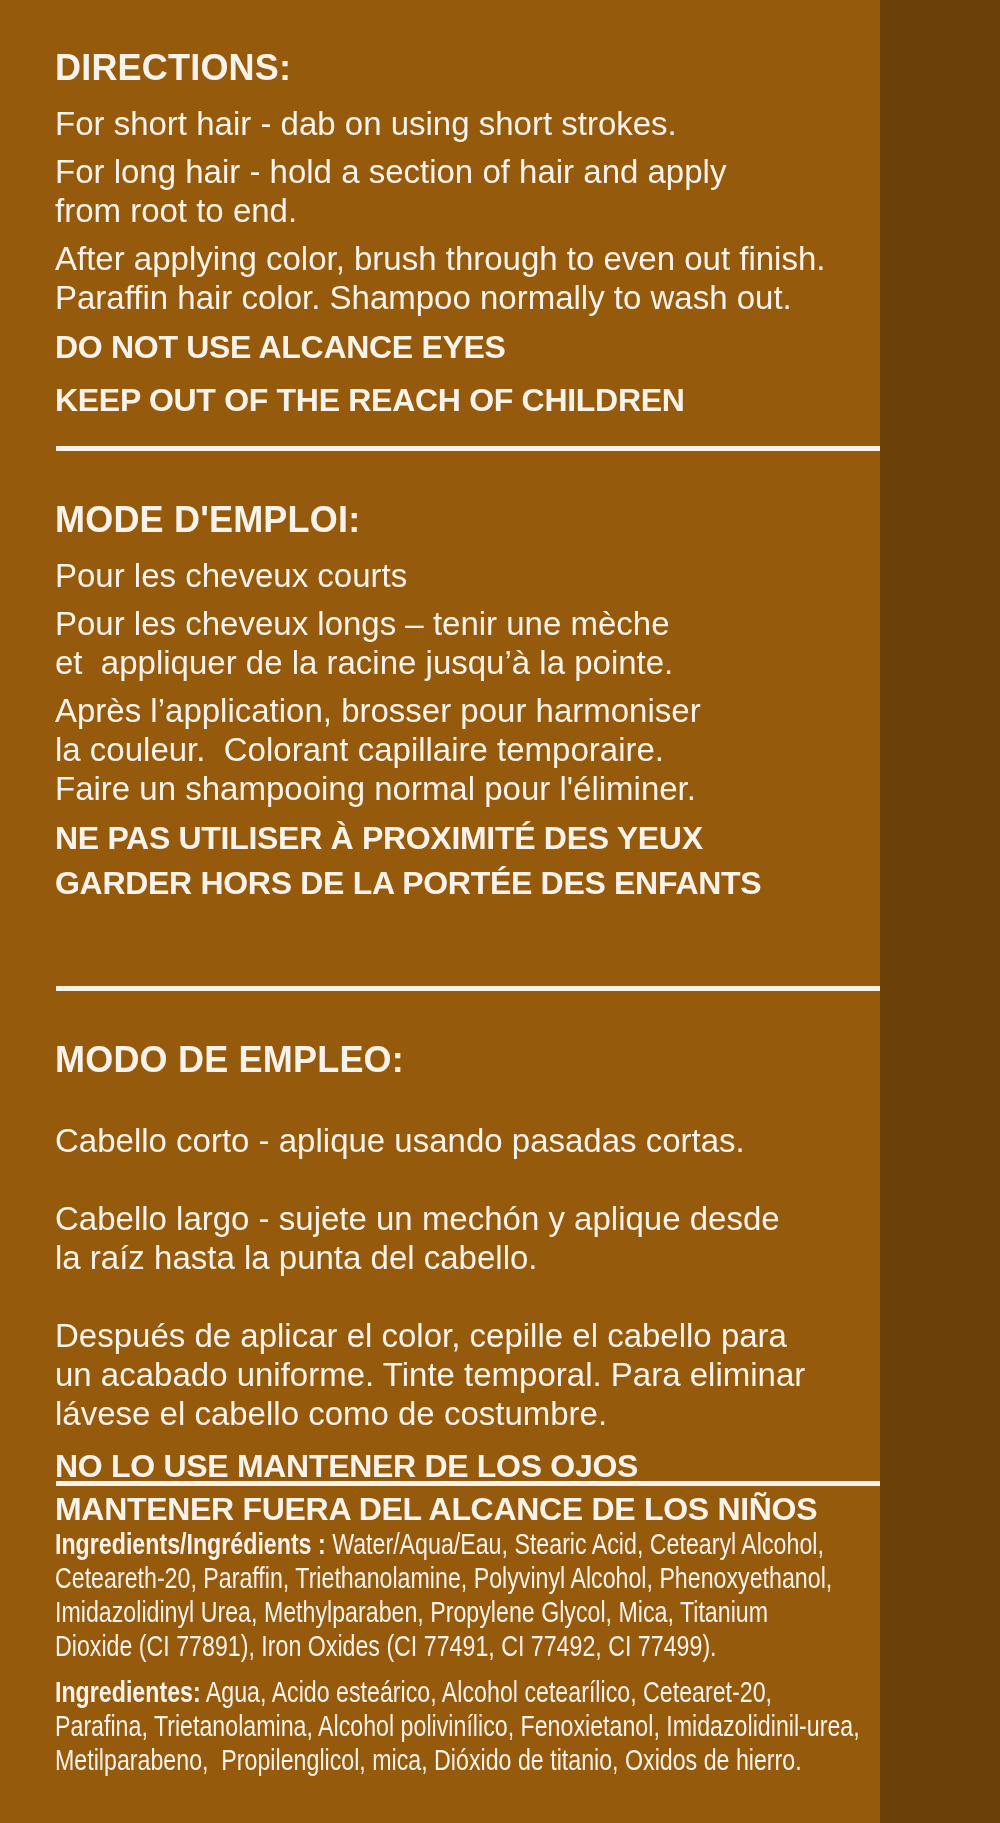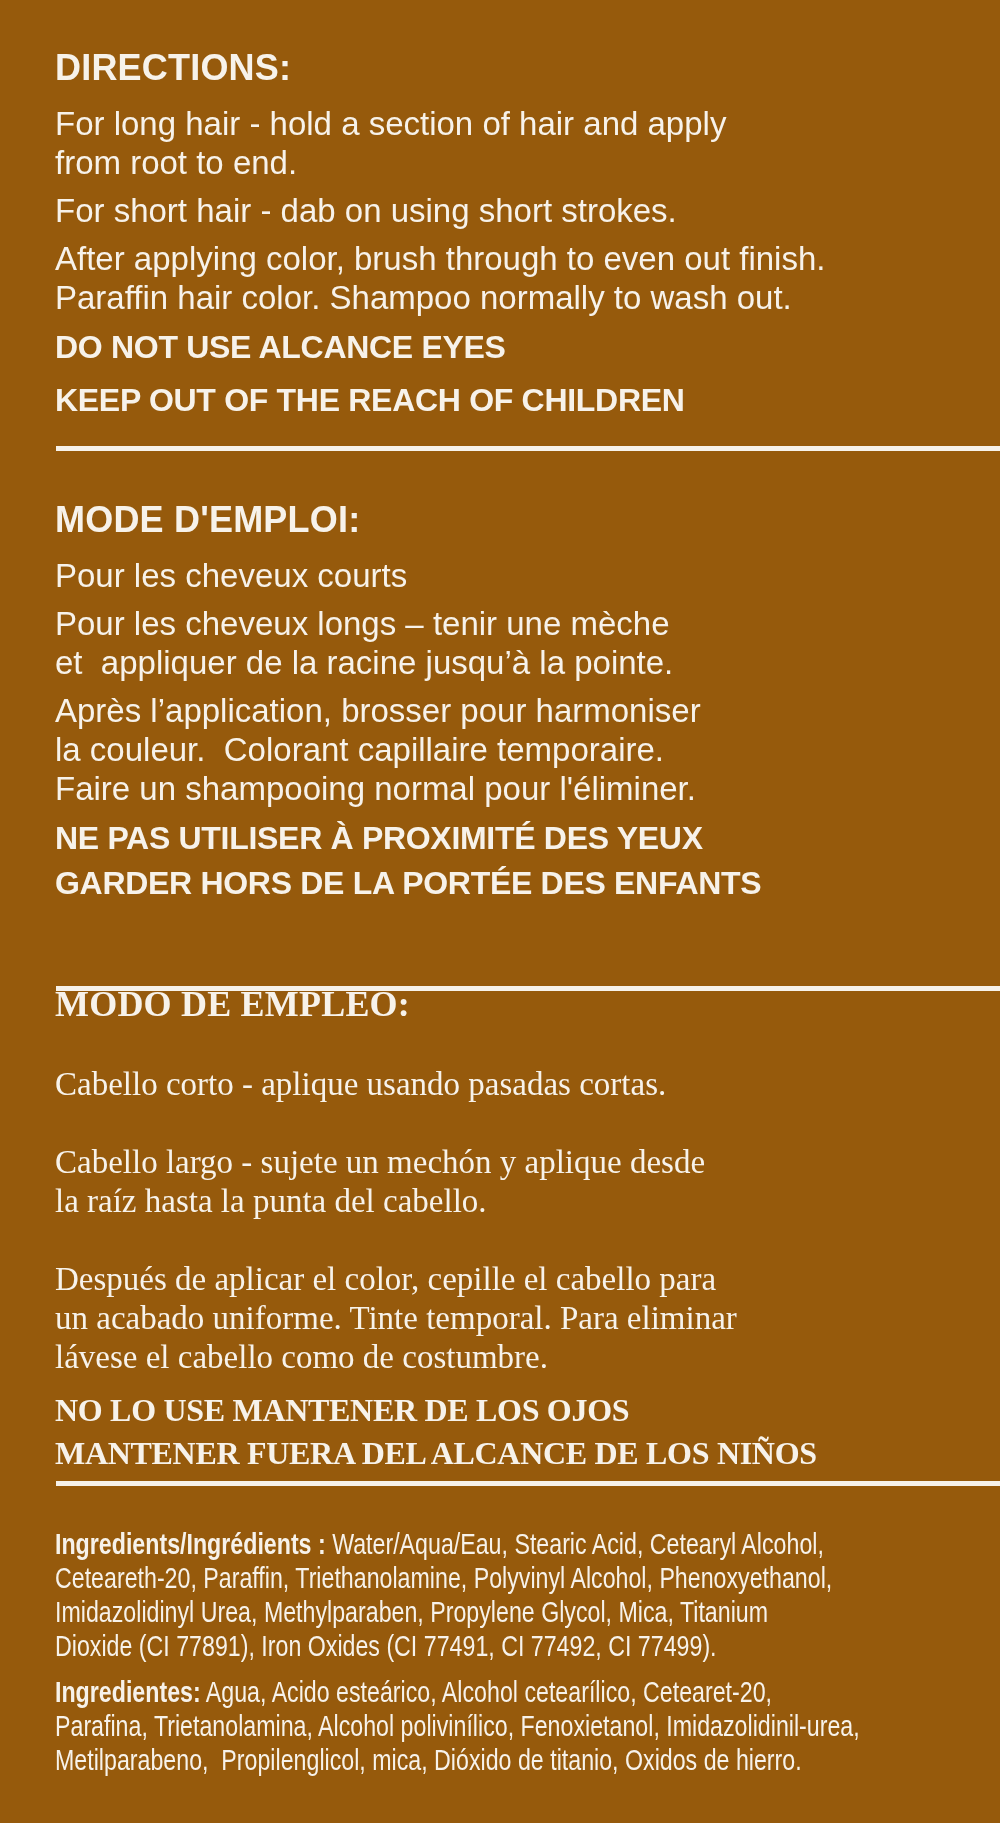--- a/index.html
+++ b/index.html
@@ -1,28 +1,28 @@
 <!DOCTYPE html>
 <html><head>
 <meta charset="utf-8">
 <style>
   html, body { margin: 0; padding: 0; background: #6b4009; }
   .page {
     position: relative;
-    width: 1000px;
+    width: 880px;
     height: 1823px;
     background: #965a0c;
     color: #f7f2ea;
     font-family: "Liberation Sans", "DejaVu Sans", sans-serif;
     overflow: hidden;
   }
   .sec { position: absolute; left: 55px; right: 30px; }
   .sec-en { top: 46px; }
   .sec-fr { top: 498px; }
-  .sec-es { top: 982px; font-family: Liberation Serif, serif; }
+  .sec-es { top: 1038px; }
   .heading {
     font-size: 36px;
     font-weight: bold;
     line-height: 44px;
     letter-spacing: 0.2px;
     margin-bottom: 14px;
     white-space: pre;
   }
   .para { margin: 0 0 9px 0; }
   .sec-es .para { margin-bottom: 12px; margin-top: 39px; }
@@ -71,25 +71,25 @@
   .ing-label { font-weight: bold; }
 </style>
 </head>
 <body>
 
 <div class="page">
 
   <div class="sec sec-en">
     <div class="heading">DIRECTIONS:</div>
     <div class="para">
+      <div class="tline">For short hair - dab on using short strokes.</div>
+    </div>
+    <div class="para">
       <div class="tline">For long hair - hold a section of hair and apply</div>
       <div class="tline">from root to end.</div>
-    </div>
-    <div class="para">
-      <div class="tline">For short hair - dab on using short strokes.</div>
     </div>
     <div class="para">
       <div class="tline">After applying color, brush through to even out finish.</div>
       <div class="tline">Paraffin hair color. Shampoo normally to wash out.</div>
     </div>
     <div class="warn-group">
       <div class="warn">DO NOT USE ALCANCE EYES</div>
       <div class="warn warn-gap">KEEP OUT OF THE REACH OF CHILDREN</div>
     </div>
   </div>

